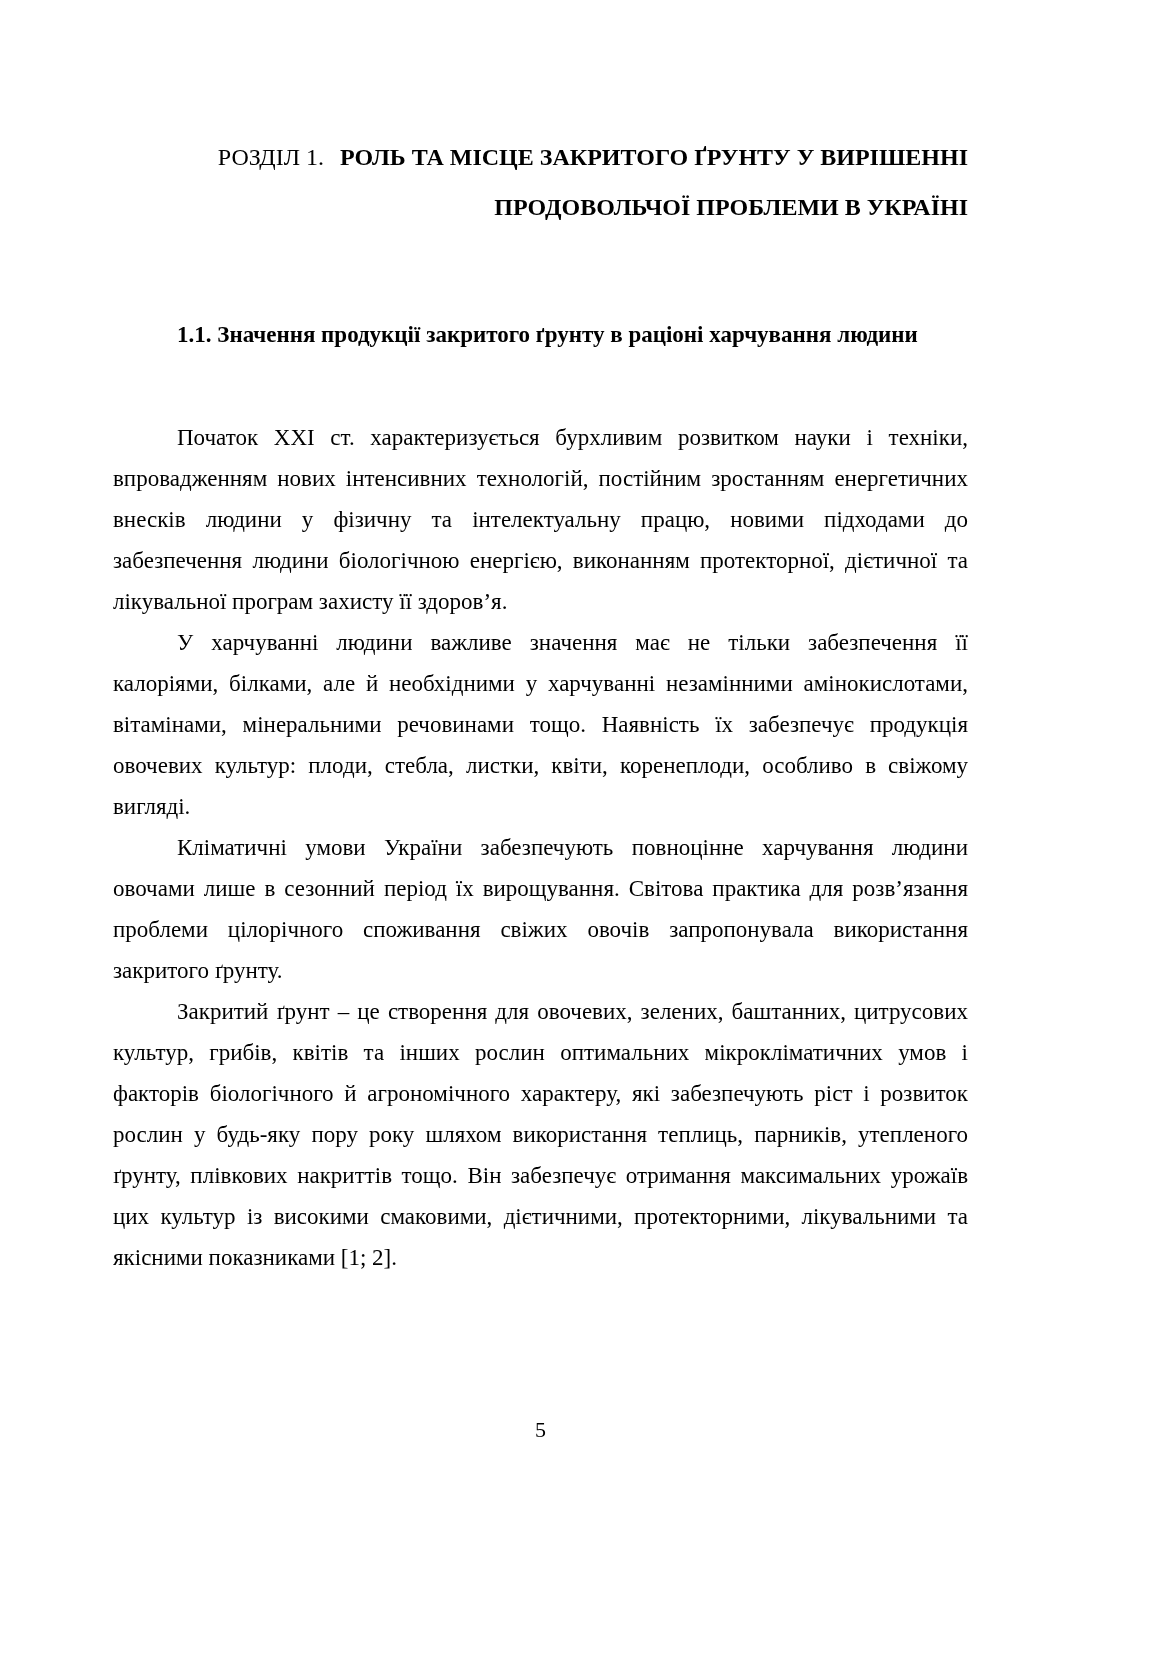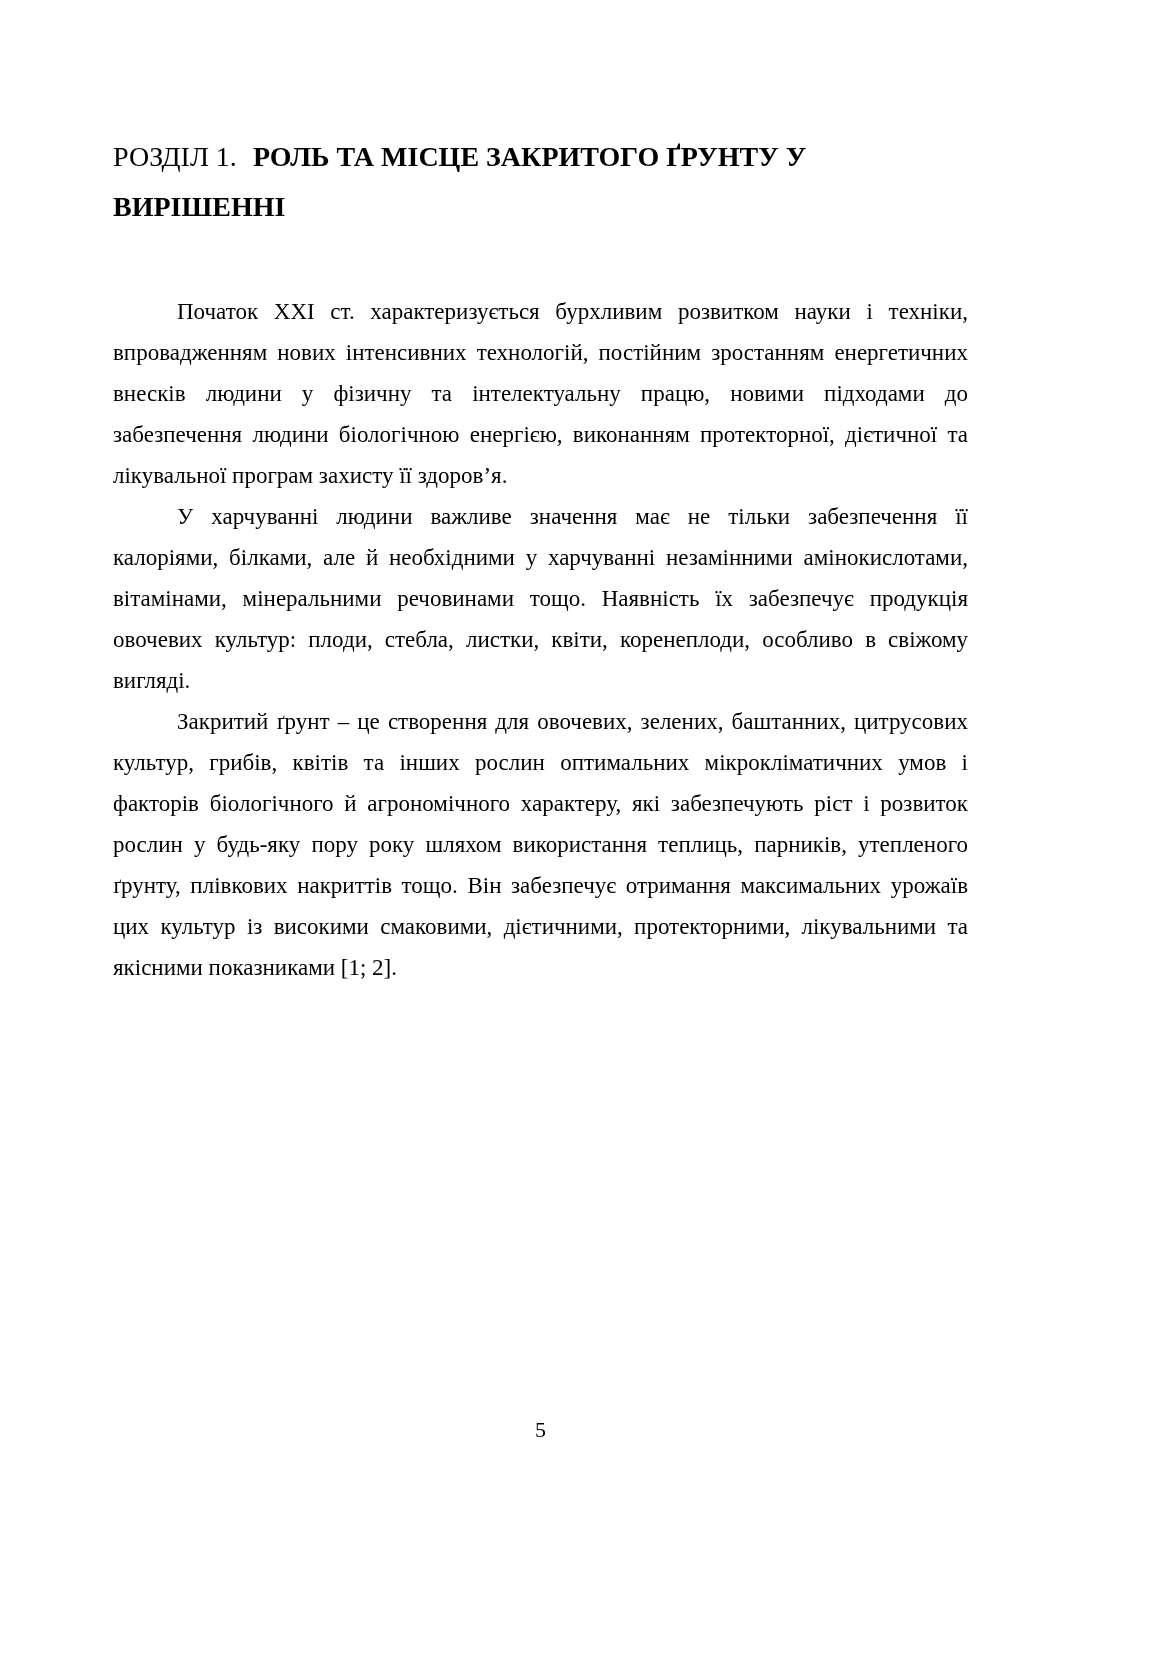--- a/index.html
+++ b/index.html
@@ -12,24 +12,24 @@
     color: #000000;
     overflow: hidden;
   }
   .page {
     position: absolute;
     inset: 0;
     padding: 132px 190px 0 113px;
     background: #ffffff;
   }
   .chapter-heading {
-    font-size: 28px;
+    font-size: 24px;
     line-height: 50px;
     font-weight: bold;
-    text-align: left;
+    text-align: right;
   }
   .chapter-label {
     font-weight: normal;
     margin-right: 16px;
   }
   .section-heading {
     margin-top: 80px;
     font-size: 23px;
     line-height: 46px;
     font-weight: bold;
@@ -55,24 +55,27 @@
     line-height: 28px;
   }
 </style>
 </head>
 <body>
 
 <div class="page">
 
   <h1 class="chapter-heading">
     <div><span class="chapter-label">РОЗДІЛ 1.</span><span>РОЛЬ ТА МІСЦЕ ЗАКРИТОГО ҐРУНТУ У ВИРІШЕННІ</span></div>
+    <div>ПРОДОВОЛЬЧОЇ ПРОБЛЕМИ В УКРАЇНІ</div>
   </h1>
 
+  <h2 class="section-heading">1.1. Значення продукції закритого ґрунту в раціоні харчування людини</h2>
 
   <div class="body-text">
     <p>Початок XXI ст. характеризується бурхливим розвитком науки і техніки, впровадженням нових інтенсивних технологій, постійним зростанням енергетичних внесків людини у фізичну та інтелектуальну працю, новими підходами до забезпечення людини біологічною енергією, виконанням протекторної, дієтичної та лікувальної програм захисту її здоров’я.</p>
     <p>У харчуванні людини важливе значення має не тільки забезпечення її калоріями, білками, але й необхідними у харчуванні незамінними амінокислотами, вітамінами, мінеральними речовинами тощо. Наявність їх забезпечує продукція овочевих культур: плоди, стебла, листки, квіти, коренеплоди, особливо в свіжому вигляді.</p>
+    <p>Кліматичні умови України забезпечують повноцінне харчування людини овочами лише в сезонний період їх вирощування. Світова практика для розв’язання проблеми цілорічного споживання свіжих овочів запропонувала використання закритого ґрунту.</p>
     <p>Закритий ґрунт – це створення для овочевих, зелених, баштанних, цитрусових культур, грибів, квітів та інших рослин оптимальних мікрокліматичних умов і факторів біологічного й агрономічного характеру, які забезпечують ріст і розвиток рослин у будь-яку пору року шляхом використання теплиць, парників, утепленого ґрунту, плівкових накриттів тощо. Він забезпечує отримання максимальних урожаїв цих культур із високими смаковими, дієтичними, протекторними, лікувальними та якісними показниками [1; 2].</p>
   </div>
 
   <div class="page-number">5</div>
 
 </div>
 
 </body></html>

